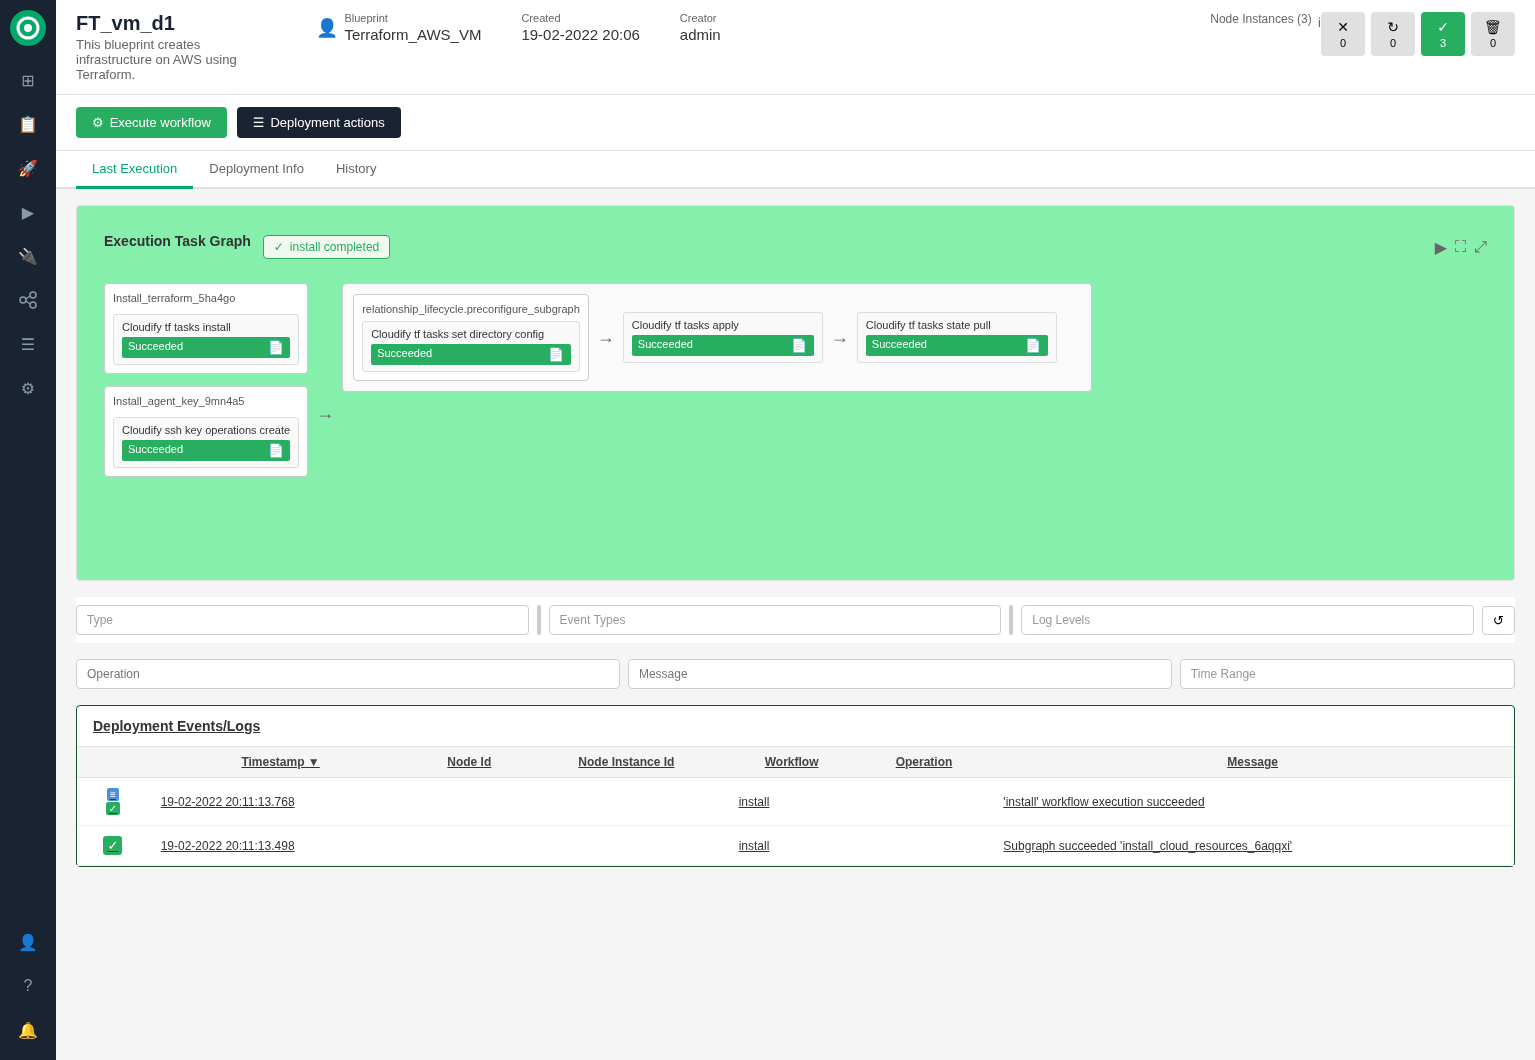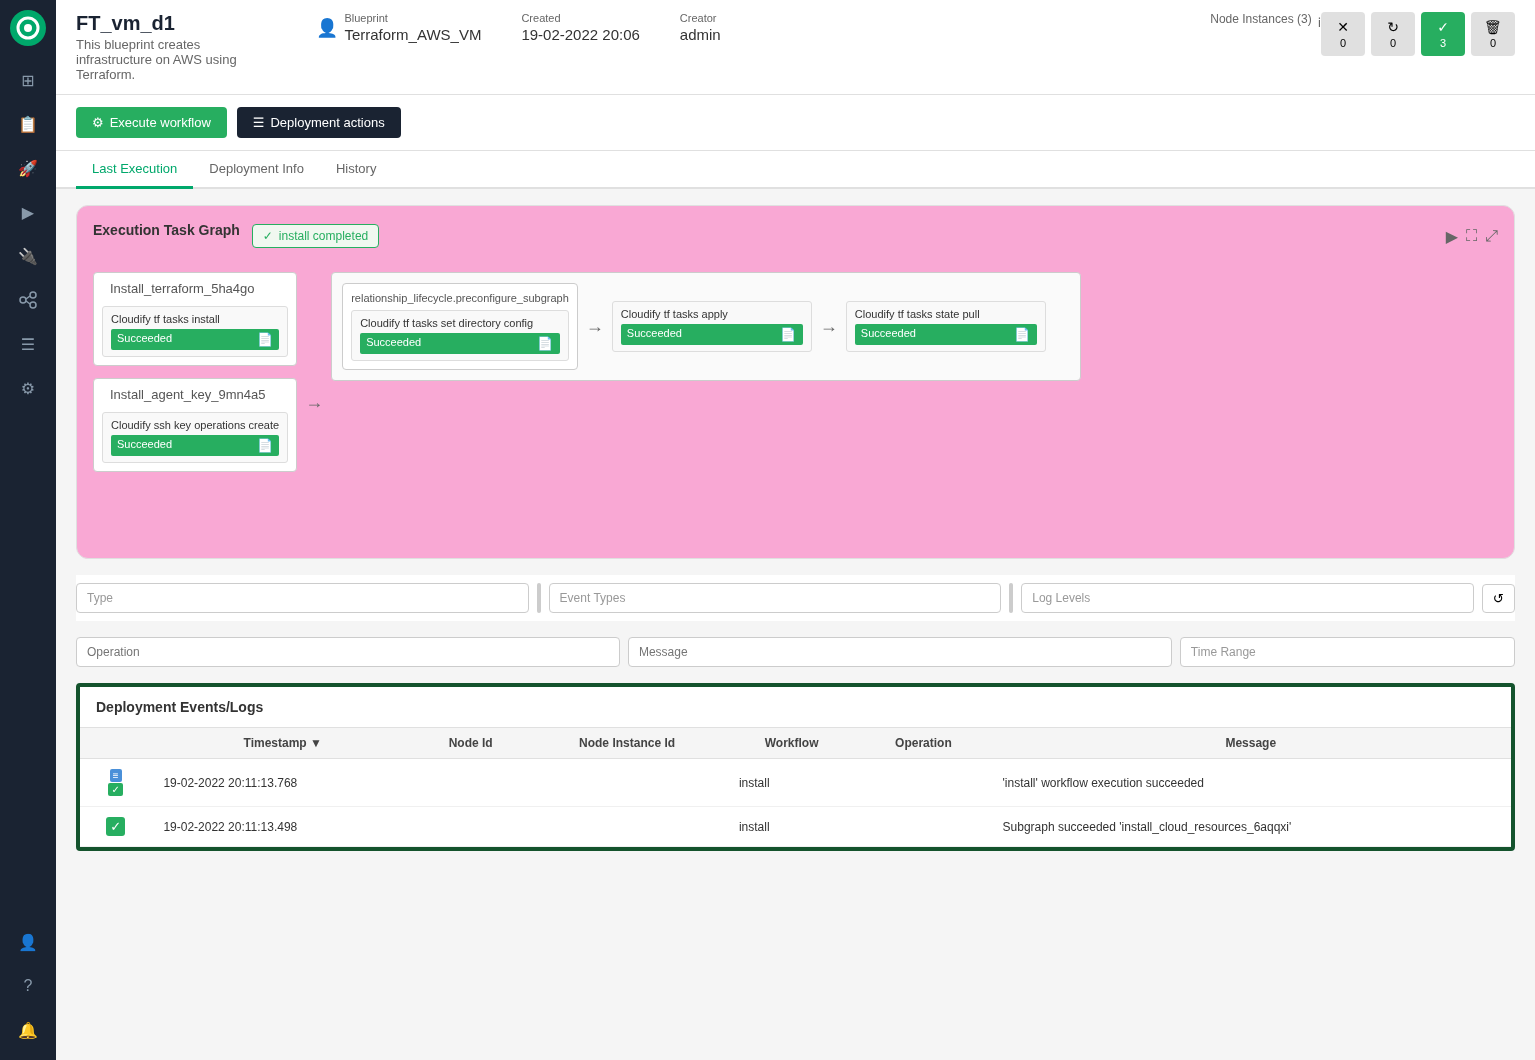--- a/index.html
+++ b/index.html
@@ -122,24 +122,24 @@
       border-bottom: 3px solid transparent;
       margin-bottom: -2px;
     }
     .tab.active { color: #00a86b; border-bottom-color: #00a86b; font-weight: 500; }
 
     
     .content { flex: 1; overflow-y: auto; padding: 16px 20px; display: flex; flex-direction: column; gap: 16px; }
 
     
     .graph-card {
-      background: #f9a8d4;
+      background: #86efac;
       border: 1px solid #e0e0e0;
-      border-radius: 12px;
-      padding: 16px;
+      border-radius: 4px;
+      padding: 27px;
     }
     .graph-title { font-size: 14px; font-weight: bold; color: #333; margin-bottom: 12px; }
     .graph-header { display: flex; justify-content: space-between; align-items: center; margin-bottom: 12px; }
     .install-badge {
       display: flex;
       align-items: center;
       gap: 6px;
       background: #f0f8f0;
       border: 1px solid #27ae60;
       border-radius: 4px;
@@ -163,21 +163,21 @@
       flex-direction: column;
       gap: 12px;
     }
     .task-box {
       border: 1px solid #ccc;
       border-radius: 4px;
       padding: 8px;
       background: #fff;
       min-width: 200px;
     }
-    .task-box-title { font-size: 13px; color: #555; margin-bottom: 6px; padding-bottom: 4px; margin-left: 8px; }
+    .task-box-title { font-size: 11px; color: #555; margin-bottom: 6px; padding-bottom: 4px; }
     .task-item {
       background: #f9f9f9;
       border: 1px solid #ddd;
       border-radius: 3px;
       padding: 6px 8px;
       font-size: 11px;
     }
     .task-item-label { color: #333; margin-bottom: 4px; }
     .task-status {
       background: #27ae60;
@@ -244,22 +244,23 @@
       padding: 7px 10px;
       border: 1px solid #ccc;
       border-radius: 4px;
       font-size: 12px;
       color: #999;
     }
 
     
     .events-card {
       background: #fff;
-      border: 4px solid #14532d;
-      border-radius: 4px;
+      border: 1px solid #14532d;
+      border-radius: 4px;
+      text-decoration: underline;
     }
     .events-title { font-size: 14px; font-weight: bold; padding: 12px 16px; border-bottom: 1px solid #e0e0e0; }
     .events-table { width: 100%; border-collapse: collapse; }
     .events-table th {
       background: #f5f5f5;
       padding: 8px 12px;
       text-align: center;
       font-size: 12px;
       font-weight: 600;
       border-bottom: 1px solid #e0e0e0;

